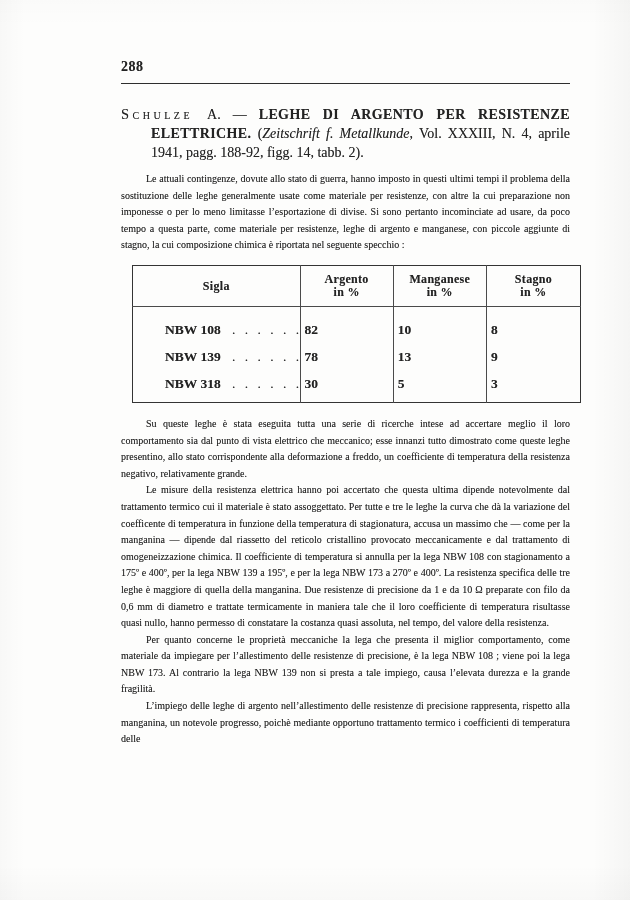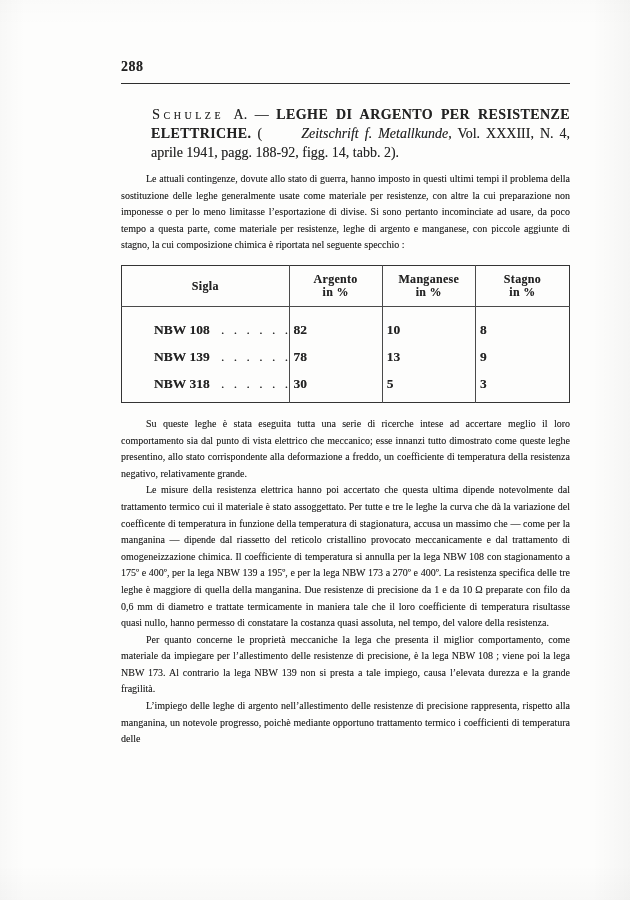--- a/index.html
+++ b/index.html
@@ -21,31 +21,31 @@
   
   .header-row { position:relative; height:18px; }
   .page-number { position:absolute; left:0; top:0; font-size:14px; font-weight:bold; letter-spacing:.5px; }
   .journal-title { position:absolute; left:0; right:0; top:3px; text-align:center;
     font-size:10.5px; font-weight:bold; letter-spacing:3px; }
   .header-rule { margin-top:6px; border-bottom:1.4px solid #2e2e2e; }
 
   
   .reference { margin:21px 0 9px 0; font-size:14px; line-height:19px; text-align:justify;
     padding-left:30px; text-indent:-30px; }
-  .author { font-variant:small-caps; letter-spacing:3.5px; font-size:14.5px;margin-left:31px; }
+  .author { font-variant:small-caps; letter-spacing:3.5px; font-size:14.5px; }
   .author-initial { margin-left:2px; }
   .ref-title { font-weight:bold; letter-spacing:.4px; }
-  .ref-source em { font-style:italic;margin-left:39px; }
+  .ref-source em { font-style:italic; }
 
   
   .para { margin:0; font-size:10px; line-height:16.6px; text-align:justify; text-indent:25px; }
 
   
   .table-wrap { margin:11px 0 13px 0; }
-  table { width:100%; border-collapse:collapse; border:1.5px solid #343434; table-layout:fixed; }
+  table { width:100%; border-collapse:collapse; border:1.5px solid #343434; table-layout:fixed;margin-left:11px; }
   th, td { border-left:1px solid #4a4a4a; }
   th:first-child, td:first-child { border-left:none; }
   thead th { border-bottom:1px solid #4a4a4a; font-size:12px; line-height:13.5px;
     font-weight:bold; text-align:center; padding:7px 3px 6px 3px; letter-spacing:.3px; }
   th .th-sub { font-weight:bold; }
   tbody td { font-size:13.5px; line-height:15px; font-weight:bold; padding:6px 4px; }
   tbody tr:first-child td { padding-top:15px; }
   tbody tr:last-child td { padding-bottom:11px; }
   td.sigla { text-align:left; padding-left:32px; white-space:nowrap; overflow:hidden; }
   td.val { text-align:left; }

